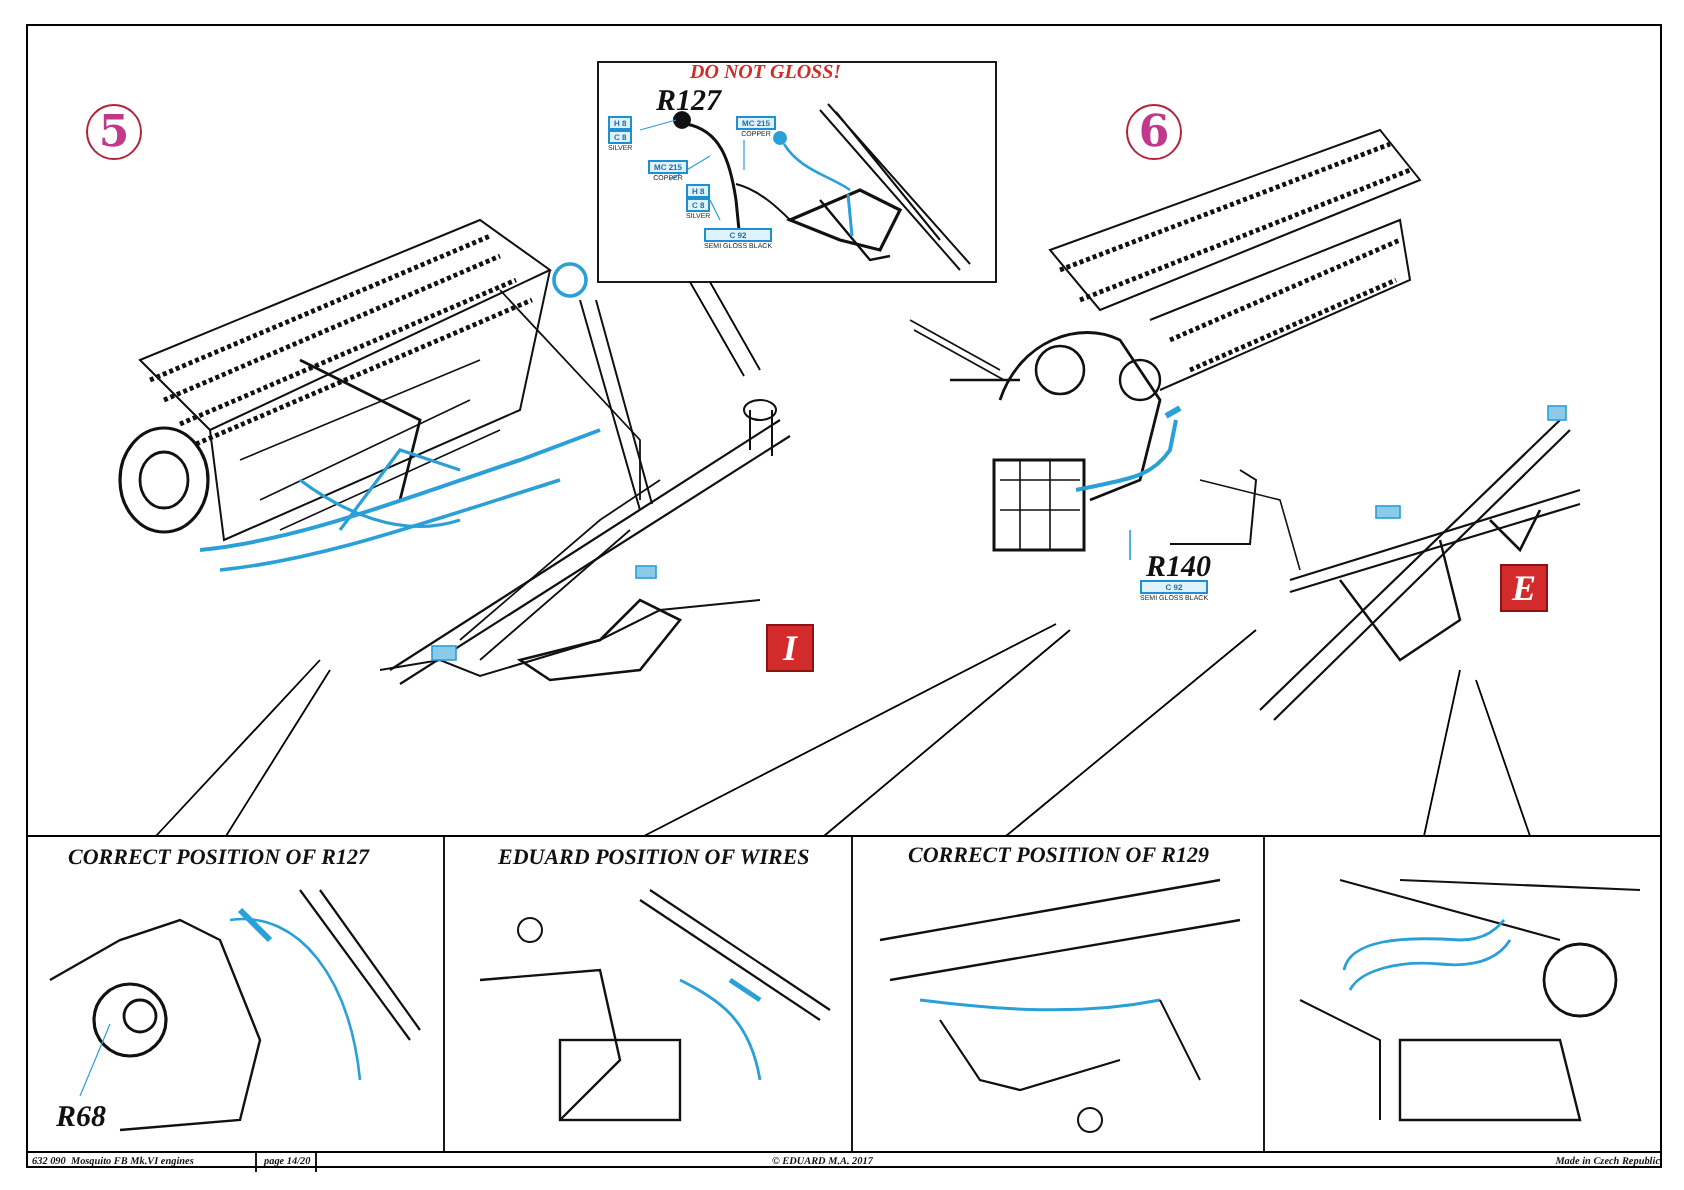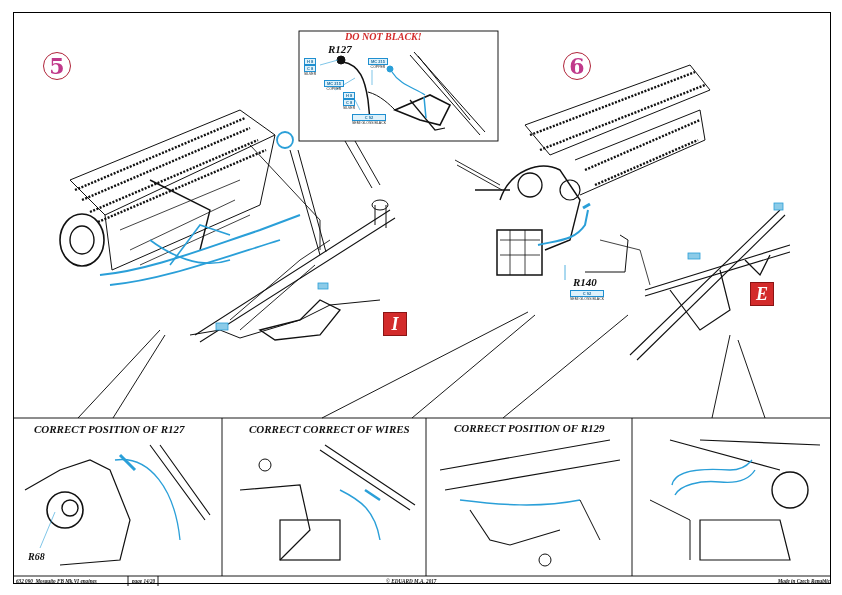--- a/index.html
+++ b/index.html
@@ -3,21 +3,21 @@
 <meta charset="utf-8">
 <style>
   html,body{margin:0;padding:0;background:#fff;}
   body{width:842px;height:595px;position:relative;overflow:hidden;font-family:"DejaVu Serif",serif;}
   #sheet{position:absolute;left:0;top:0;width:842px;height:595px;}
   .frame{position:absolute;left:13px;top:12px;width:818px;height:572px;border:1px solid #000;box-sizing:border-box;}
   .step{position:absolute;width:26px;height:26px;border:1px solid #b0243a;border-radius:50%;color:#c0398a;font-weight:bold;font-size:22px;text-align:center;line-height:26px;font-family:"DejaVu Serif",serif;}
   .letter{position:absolute;width:22px;height:22px;background:#d32b2b;color:#fff;font-style:italic;font-weight:bold;font-size:18px;text-align:center;line-height:22px;font-family:"Liberation Serif",serif;border:1px solid #8a1414;}
   .note{position:absolute;font-family:"Liberation Serif",serif;font-style:italic;font-weight:bold;}
   .red{color:#d32b2b;font-size:10px;}
-  .part{font-size:11px;color:#111;}
+  .part{font-size:15px;color:#111;}
   .caption{position:absolute;font-family:"Liberation Serif",serif;font-style:italic;font-weight:bold;font-size:11px;color:#111;white-space:nowrap;}
   .colorbox{position:absolute;font-family:"Liberation Sans",sans-serif;font-size:3.5px;color:#222;text-align:center;}
   .colorbox .cb{border:1px solid #1f8fd0;background:#dff2fb;color:#1f6fa0;font-size:4px;font-weight:bold;padding:0 2px;margin-bottom:0;line-height:5px;}
   .footer{position:absolute;top:577px;height:9px;font-family:"Liberation Serif",serif;font-style:italic;font-weight:bold;font-size:5.2px;color:#111;line-height:9px;white-space:nowrap;}
   svg{position:absolute;left:0;top:0;}
 </style>
 </head>
 <body>
 
 <div id="sheet">
@@ -151,21 +151,21 @@
       <path d="M700 520 L780 520 L790 560 L700 560 Z" stroke-width="1.2"></path>
       <path d="M650 500 L690 520 L690 560" stroke-width="1"></path>
     </g>
   </svg>
 
   <div class="step" style="left:43px;top:52px;">5</div>
   <div class="step" style="left:563px;top:52px;">6</div>
   <div class="letter" style="left:383px;top:312px;">I</div>
   <div class="letter" style="left:750px;top:282px;">E</div>
 
-  <div class="note red" style="left:345px;top:31px;">DO NOT BLACK!</div>
+  <div class="note red" style="left:345px;top:31px;">DO NOT GLOSS!</div>
   <div class="note part" style="left:328px;top:43px;">R127</div>
 
   <div class="colorbox" style="left:304px;top:58px;">
     <div class="cb">H 8</div>
     <div class="cb">C 8</div>
     <div>SILVER</div>
   </div>
   <div class="colorbox" style="left:324px;top:80px;">
     <div class="cb">MC 215</div>
     <div>COPPER</div>
@@ -184,23 +184,23 @@
     <div>SEMI GLOSS BLACK</div>
   </div>
 
   <div class="note part" style="left:573px;top:276px;">R140</div>
   <div class="colorbox" style="left:570px;top:290px;">
     <div class="cb">C 92</div>
     <div>SEMI GLOSS BLACK</div>
   </div>
 
   <div class="caption" style="left:34px;top:423px;">CORRECT POSITION OF R127</div>
-  <div class="caption" style="left:249px;top:423px;">CORRECT CORRECT OF WIRES</div>
+  <div class="caption" style="left:249px;top:423px;">EDUARD POSITION OF WIRES</div>
   <div class="caption" style="left:454px;top:422px;">CORRECT POSITION OF R129</div>
-  <div class="note" style="left:28px;top:551px;font-size:10px;color:#111;">R68</div>
+  <div class="note" style="left:28px;top:551px;font-size:15px;color:#111;">R68</div>
 
   <div class="footer" style="left:16px;">
     <span>632 090</span>&nbsp;&nbsp;<span>Mosquito FB Mk.VI engines</span>
   </div>
   <div class="footer" style="left:132px;">page 14/20</div>
   <div class="footer" style="left:386px;">© EDUARD  M.A. 2017</div>
   <div class="footer" style="right:12px;">Made in Czech Republic</div>
 </div>
 
 </body></html>

